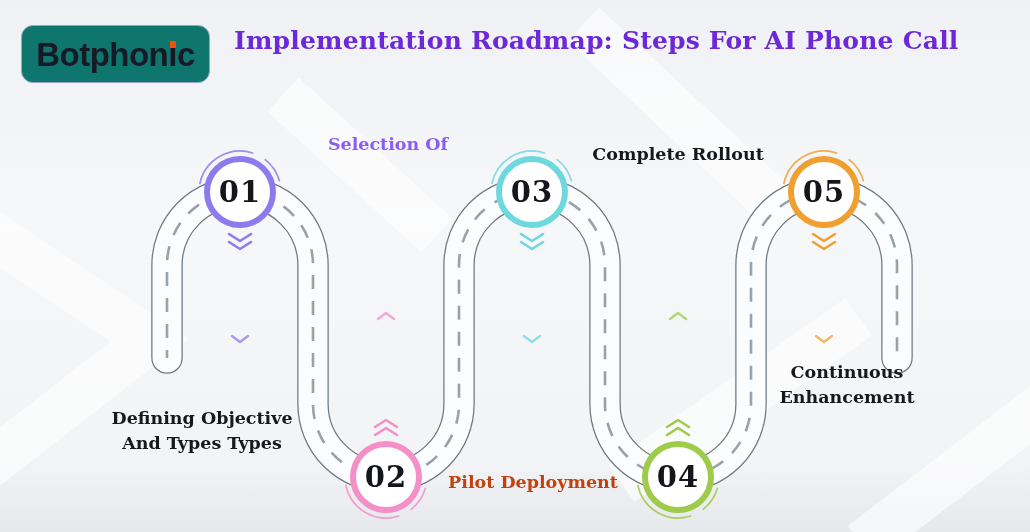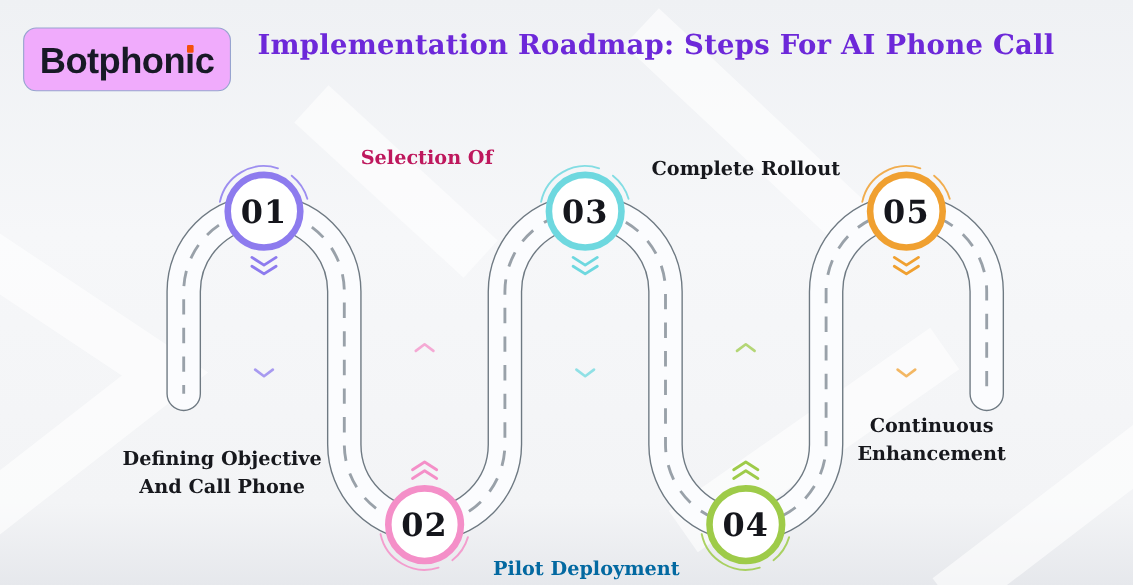--- a/index.html
+++ b/index.html
@@ -99,40 +99,40 @@
         <path d="M 849.2 159.7 A 41 41 0 0 1 863.4 180.7" fill="none" stroke="#f0a030" stroke-width="1.7" stroke-linecap="round" opacity="0.85"></path>
         <circle cx="824" cy="192" r="33" fill="#ffffff" stroke="#f0a030" stroke-width="6"></circle>
         <text x="824" y="192" text-anchor="middle" dy="0.36em" fill="#15161c" class="num-text">05</text>
         <polyline points="813,234 824,241 835,234" fill="none" stroke="#f0a030" stroke-width="2.6" stroke-linecap="round" stroke-linejoin="round"></polyline>
         <polyline points="813,242 824,249 835,242" fill="none" stroke="#f0a030" stroke-width="2.6" stroke-linecap="round" stroke-linejoin="round"></polyline>
         <polyline points="816,336 824,342 832,336" fill="none" stroke="#f0a030" stroke-width="2.4" stroke-linecap="round" stroke-linejoin="round" opacity="0.75"></polyline>
       </g>
     </g>
 </svg>
 
-<div class="logo-box" style="background: #f0abfc; border: 1.5px solid rgb(151, 164, 207);">
+<div class="logo-box" style="background: #0f766e; border: 1.5px solid rgb(151, 164, 207);">
   <span class="logo-text" style="color: rgb(24, 25, 38);">
     <span>Botphon</span><span class="logo-i"><span>ı</span><span class="logo-dot" style="background: rgb(244, 80, 10);"></span></span><span>c</span>
   </span>
 </div>
 <div class="title">
   <div>Implementation Roadmap: Steps For AI Phone Call</div>
 </div>
 
 <div id="labels-layer">
     <div class="step-label" style="left: 202px; top: 376px; color: rgb(23, 24, 29); margin-top: 30px;">
       <div>Defining Objective</div>
-      <div>And Call Phone</div>
+      <div>And Types Types</div>
     </div>
-    <div class="step-label" style="left: 388px; top: 132px; color: #be185d;">
+    <div class="step-label" style="left: 388px; top: 132px; color: #8b5cf6;">
       <div>Selection Of</div>
     </div>
-    <div class="step-label" style="left: 533px; top: 506px; color: #0369a1;">
+    <div class="step-label" style="left: 533px; top: 470px; color: #c2410c;">
       <div>Pilot Deployment</div>
     </div>
     <div class="step-label" style="left: 678px; top: 142px; color: rgb(23, 24, 29);">
       <div>Complete Rollout</div>
     </div>
-    <div class="step-label" style="left: 847px; top: 376px; color: rgb(23, 24, 29);">
+    <div class="step-label" style="left: 847px; top: 360px; color: rgb(23, 24, 29);">
       <div>Continuous</div>
       <div>Enhancement</div>
     </div>
   </div>
 
 </body></html>

